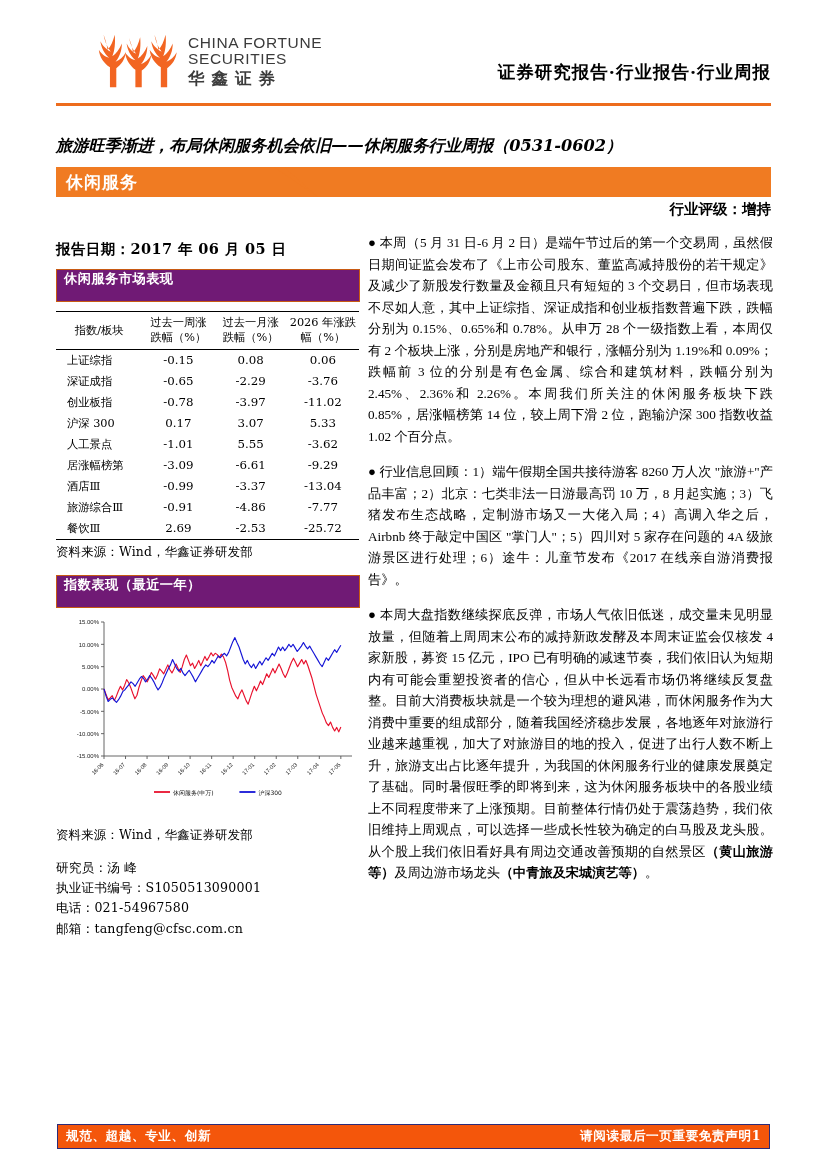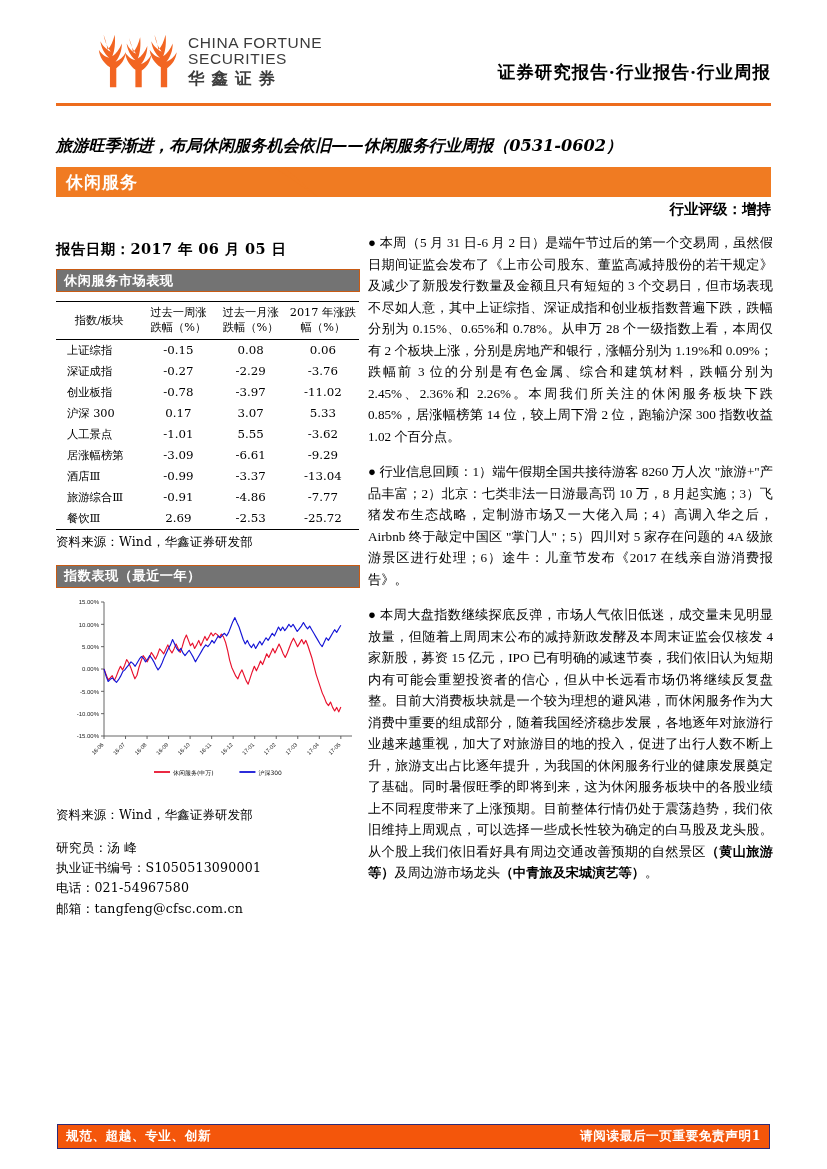--- a/index.html
+++ b/index.html
@@ -21,21 +21,21 @@
 
   
   .banner{position:absolute;left:56px;top:167px;width:715px;height:30px;}
   .banner-cut{position:absolute;left:0;top:0;width:100%;height:100%;}
   .banner-label{position:absolute;left:10px;top:4px;font-family:"DejaVu Serif",serif;font-weight:700;font-size:17px;color:#ffffff;letter-spacing:1px;}
   .rating{position:absolute;right:2px;top:200px;font-family:"DejaVu Serif",serif;font-weight:700;font-size:14.5px;color:#000;}
 
   
   .left{position:absolute;left:56px;top:240px;width:304px;}
   .report-date{font-family:"DejaVu Serif",serif;font-weight:700;font-size:14.5px;letter-spacing:.4px;margin-bottom:10px;}
-  .sec-head{height:23px;background:#737373;border:1px solid #C85A13;display:flex;align-items:center;padding-left:7px;box-sizing:border-box;}
+  .sec-head{height:33px;background:#701a75;border:1px solid #C85A13;display:flex;padding-left:7px;box-sizing:border-box;}
   .sec-head span{font-family:"DejaVu Serif",serif;font-weight:700;font-size:13.2px;color:#ffffff;letter-spacing:.5px;}
   table.mkt{border-collapse:collapse;width:303px;margin-top:9px;font-family:"DejaVu Serif",serif;}
   table.mkt th,table.mkt td{font-size:11.3px;padding:0;font-weight:400;}
   table.mkt thead tr th{border-top:1.6px solid #000;border-bottom:1.6px solid #000;padding:3px 0 3px 0;line-height:1.35;font-weight:400;vertical-align:middle;}
   table.mkt th.c0{width:86px;text-align:center;}
   table.mkt th.cn{width:72px;text-align:center;}
   table.mkt tbody td{padding:3px 0;}
   table.mkt tbody td.lbl{text-align:left;padding-left:11px;}
   table.mkt tbody td.num{text-align:center;font-size:11.8px;}
   table.mkt tbody tr:last-child td{border-bottom:1.6px solid #000;}
@@ -108,35 +108,35 @@
           </th>
           <th class="cn">
             <div>过去一周涨</div>
             <div>跌幅（%）</div>
           </th>
           <th class="cn">
             <div>过去一月涨</div>
             <div>跌幅（%）</div>
           </th>
           <th class="cn">
-            <div>2017 年涨跌</div>
+            <div>2026 年涨跌</div>
             <div>幅（%）</div>
           </th>
         </tr>
       </thead>
       <tbody>
         <tr>
             <td class="lbl">上证综指</td>
             <td class="num">-0.15</td>
             <td class="num">0.08</td>
             <td class="num">0.06</td>
           </tr>
         <tr>
             <td class="lbl">深证成指</td>
-            <td class="num">-0.27</td>
+            <td class="num">-0.65</td>
             <td class="num">-2.29</td>
             <td class="num">-3.76</td>
           </tr>
         <tr>
             <td class="lbl">创业板指</td>
             <td class="num">-0.78</td>
             <td class="num">-3.97</td>
             <td class="num">-11.02</td>
           </tr>
         <tr>

